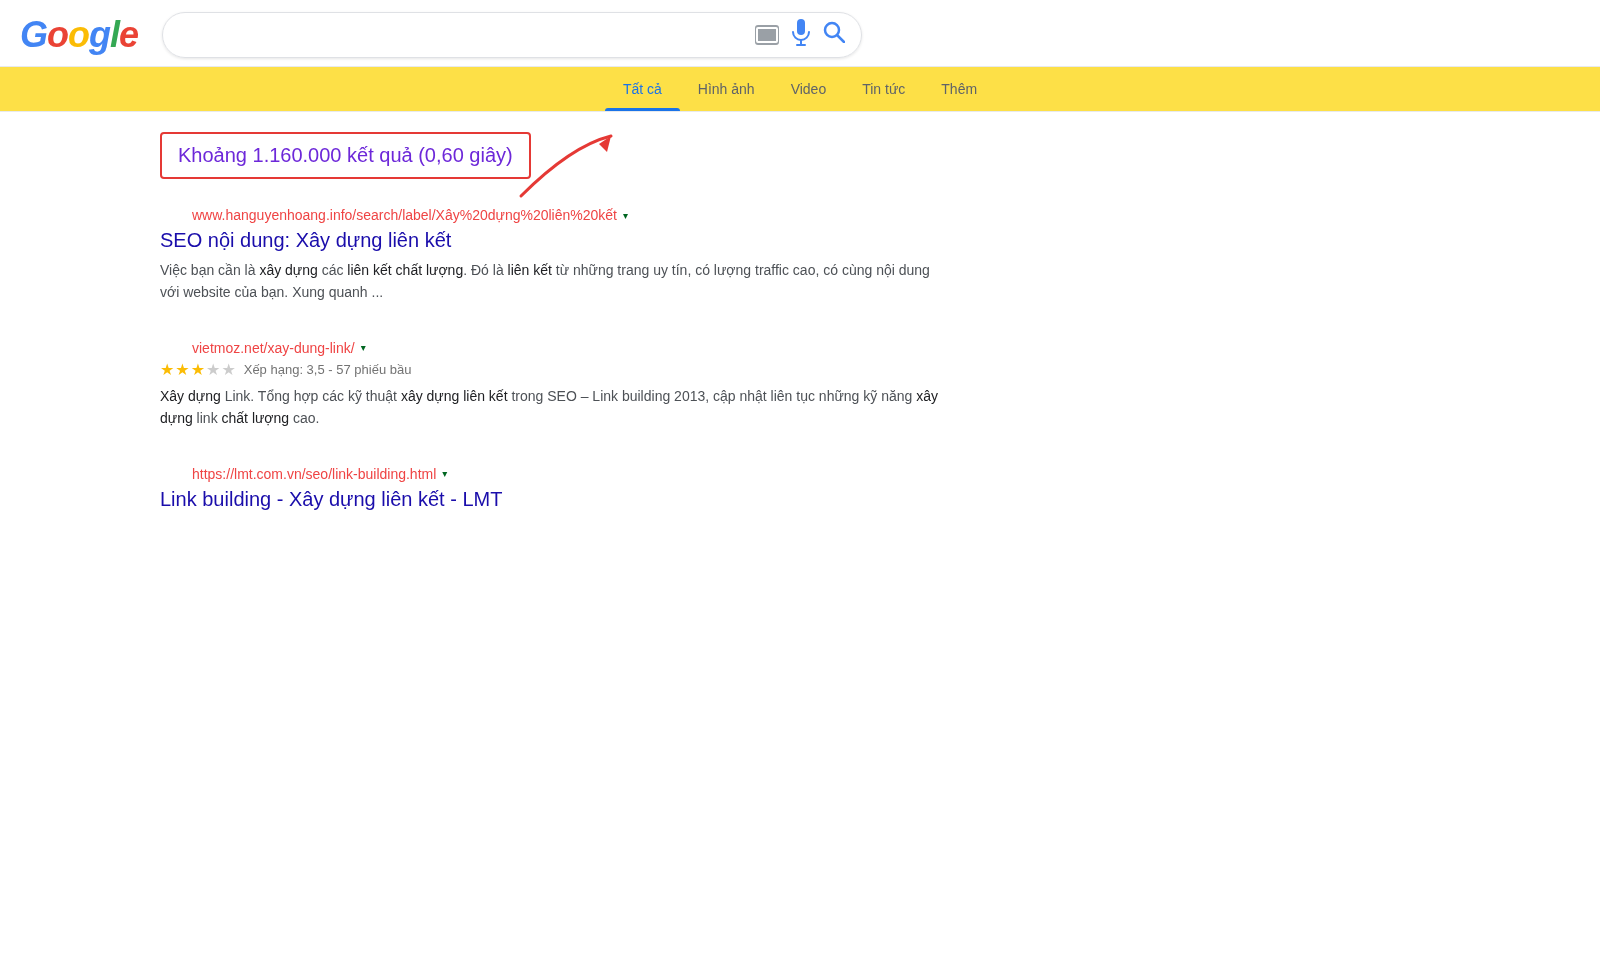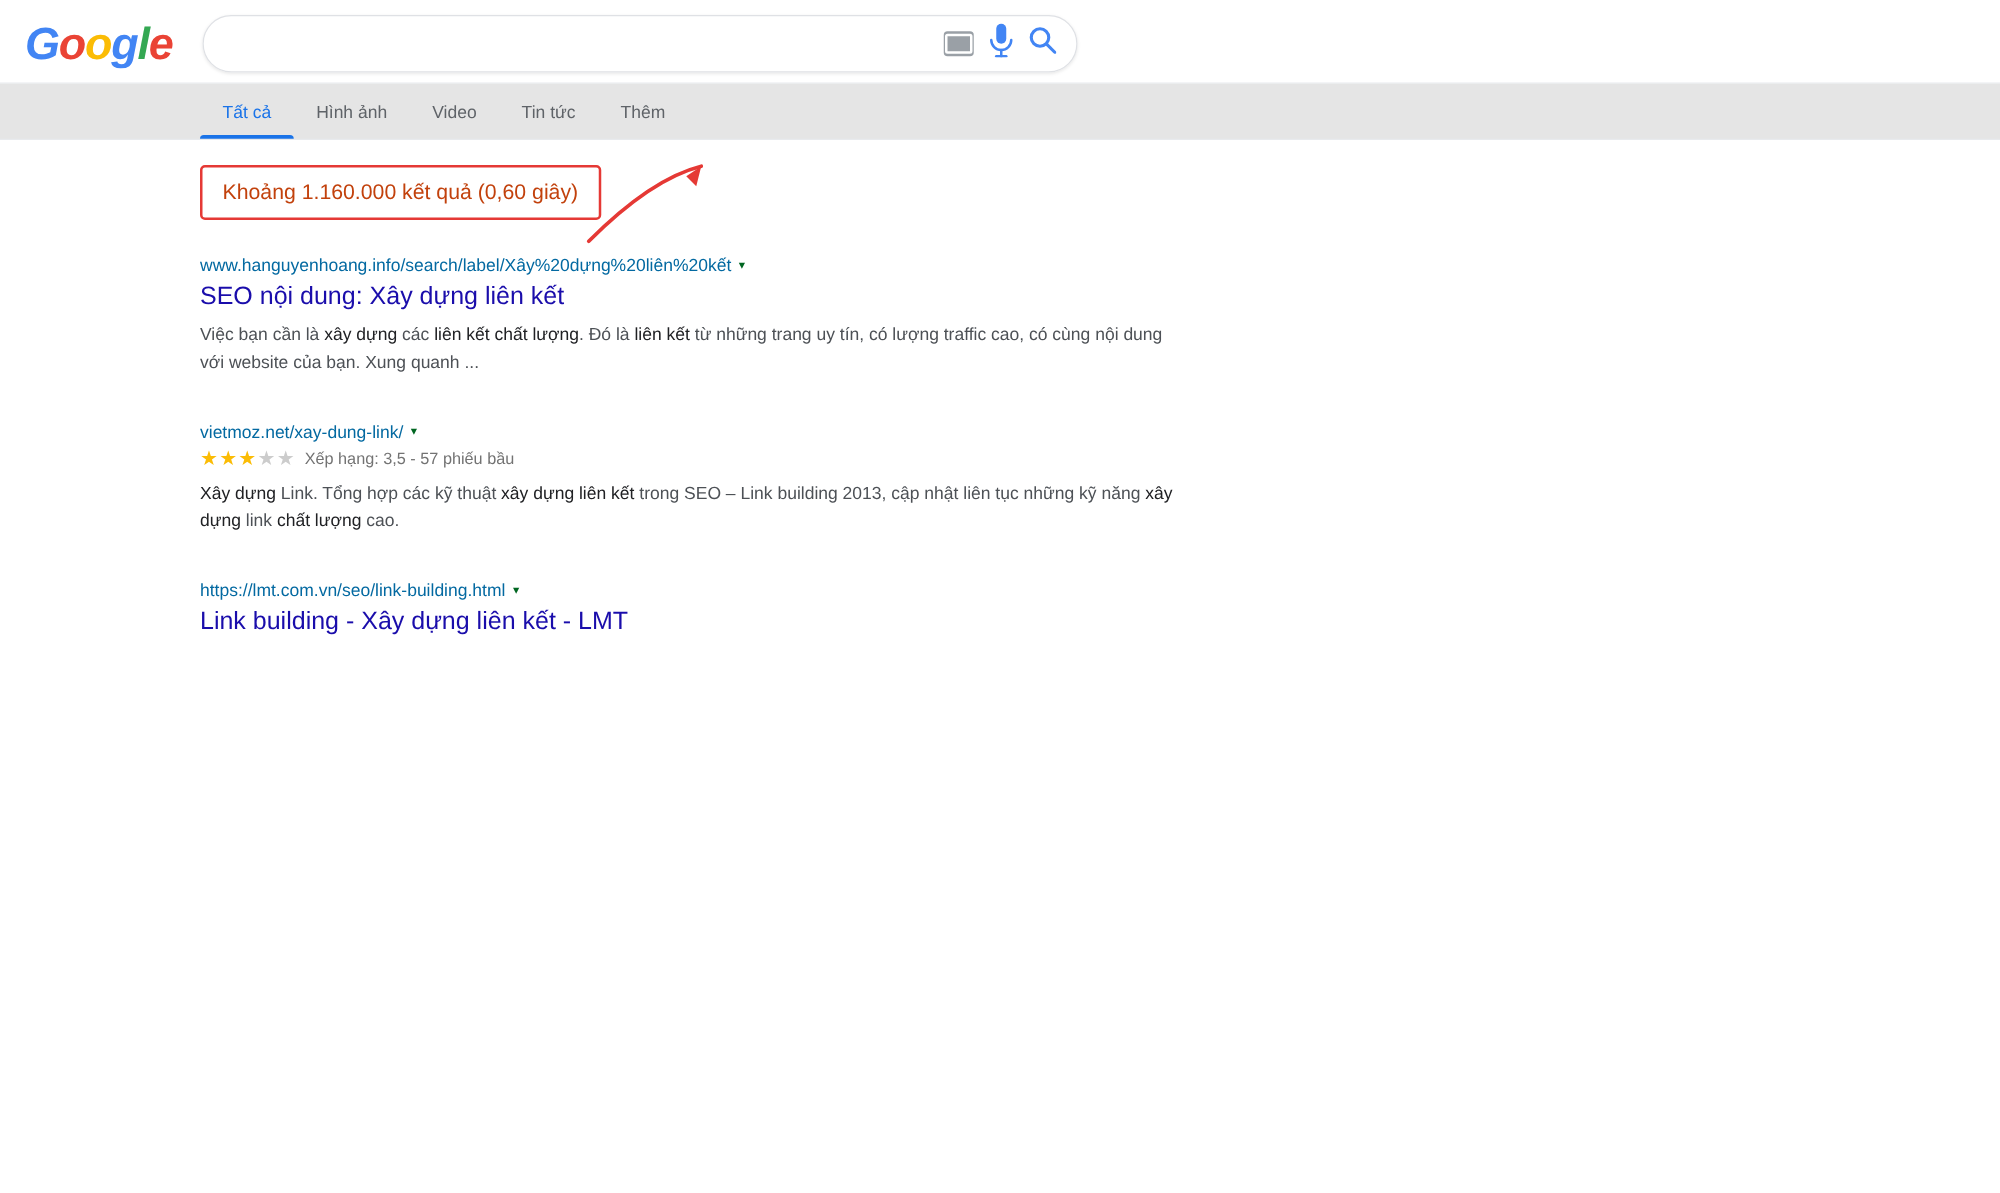--- a/index.html
+++ b/index.html
@@ -84,22 +84,22 @@
       border-radius: 2px;
       display: block;
     }
 
     
     .nav-tabs {
       display: flex;
       align-items: center;
       padding: 0 160px;
       border-bottom: 1px solid #e8eaed;
-      background: #e5e5e5;
-      justify-content: space-between;
+      background: #fde047;
+      justify-content: center;
     }
 
     .nav-left {
       display: flex;
       align-items: center;
       gap: 0;
     }
 
     .nav-tab {
       padding: 14px 18px;
@@ -147,22 +147,22 @@
     }
 
     .result-count-box {
       border: 2px solid #e53935;
       border-radius: 4px;
       padding: 10px 16px;
       display: inline-block;
     }
 
     .result-count-text {
-      color: #c2410c;
-      font-size: 17px;
+      color: #6d28d9;
+      font-size: 20px;
     }
 
     
     .annotation-arrow {
       position: absolute;
       right: -90px;
       bottom: -30px;
     }
 
     
@@ -171,23 +171,24 @@
     }
 
     .result-url-line {
       display: flex;
       align-items: center;
       gap: 6px;
       margin-bottom: 4px;
     }
 
     .result-url {
-      color: #0369a1;
+      color: #ef4444;
       font-size: 14px;
       text-decoration: none;
+      margin-left: 32px;
     }
 
     .result-dropdown {
       color: #006621;
       font-size: 10px;
     }
 
     .result-title {
       font-size: 20px;
       color: #1a0dab;

